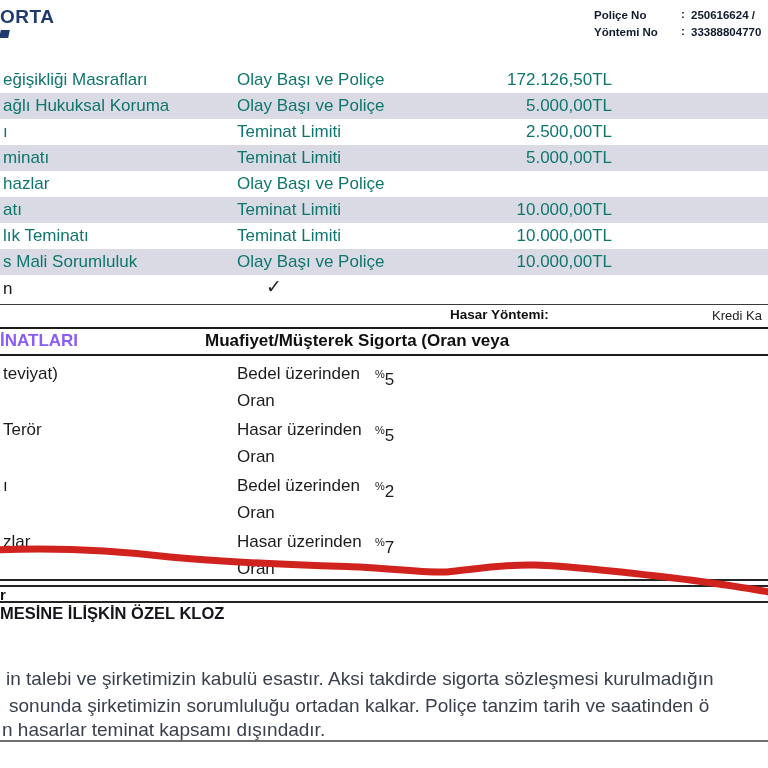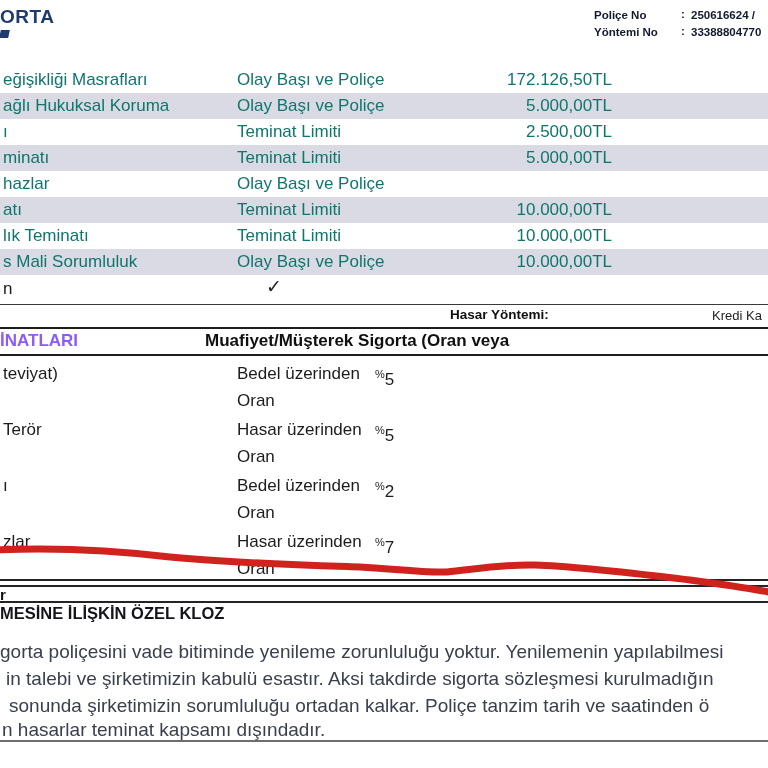--- a/index.html
+++ b/index.html
@@ -161,21 +161,20 @@
   </div>
   <div class="abs dedrow-l2" style="top:557px">
     <span class="c2">Oran</span>
   </div>
 
   <div class="abs dbl-line"></div>
   <div class="abs clause-frag">r</div>
   <div class="abs line line-clause"></div>
 
   <div class="abs clause-title">MESİNE İLİŞKİN ÖZEL KLOZ</div>
-  <div class="para-line" style="left:0;top:640px">gorta poliçesini vade bitiminde yenileme zorunluluğu yoktur. Yenilemenin yapılabilmesi</div>
   <div class="para-line" style="left:6px;top:667px">in talebi ve şirketimizin kabulü esastır. Aksi takdirde sigorta sözleşmesi kurulmadığın</div>
   <div class="para-line" style="left:9px;top:694px">sonunda şirketimizin sorumluluğu ortadan kalkar. Poliçe tanzim tarih ve saatinden ö</div>
   <div class="para-line" style="left:2px;top:718px">n hasarlar teminat kapsamı dışındadır.</div>
 
   <div class="abs line line-bottom"></div>
 
   <svg class="annotation-svg" viewBox="0 0 768 768" xmlns="http://www.w3.org/2000/svg">
     <path d="M -6 550 C 60 547, 120 551, 170 557 C 230 563, 300 565, 360 567 C 395 569, 425 573, 447 572 C 470 570, 500 564, 535 565 C 575 566, 640 574, 690 580 C 720 584, 748 588, 774 593" fill="none" stroke="#d0231e" stroke-width="7" stroke-linecap="round"></path>
   </svg>
 

